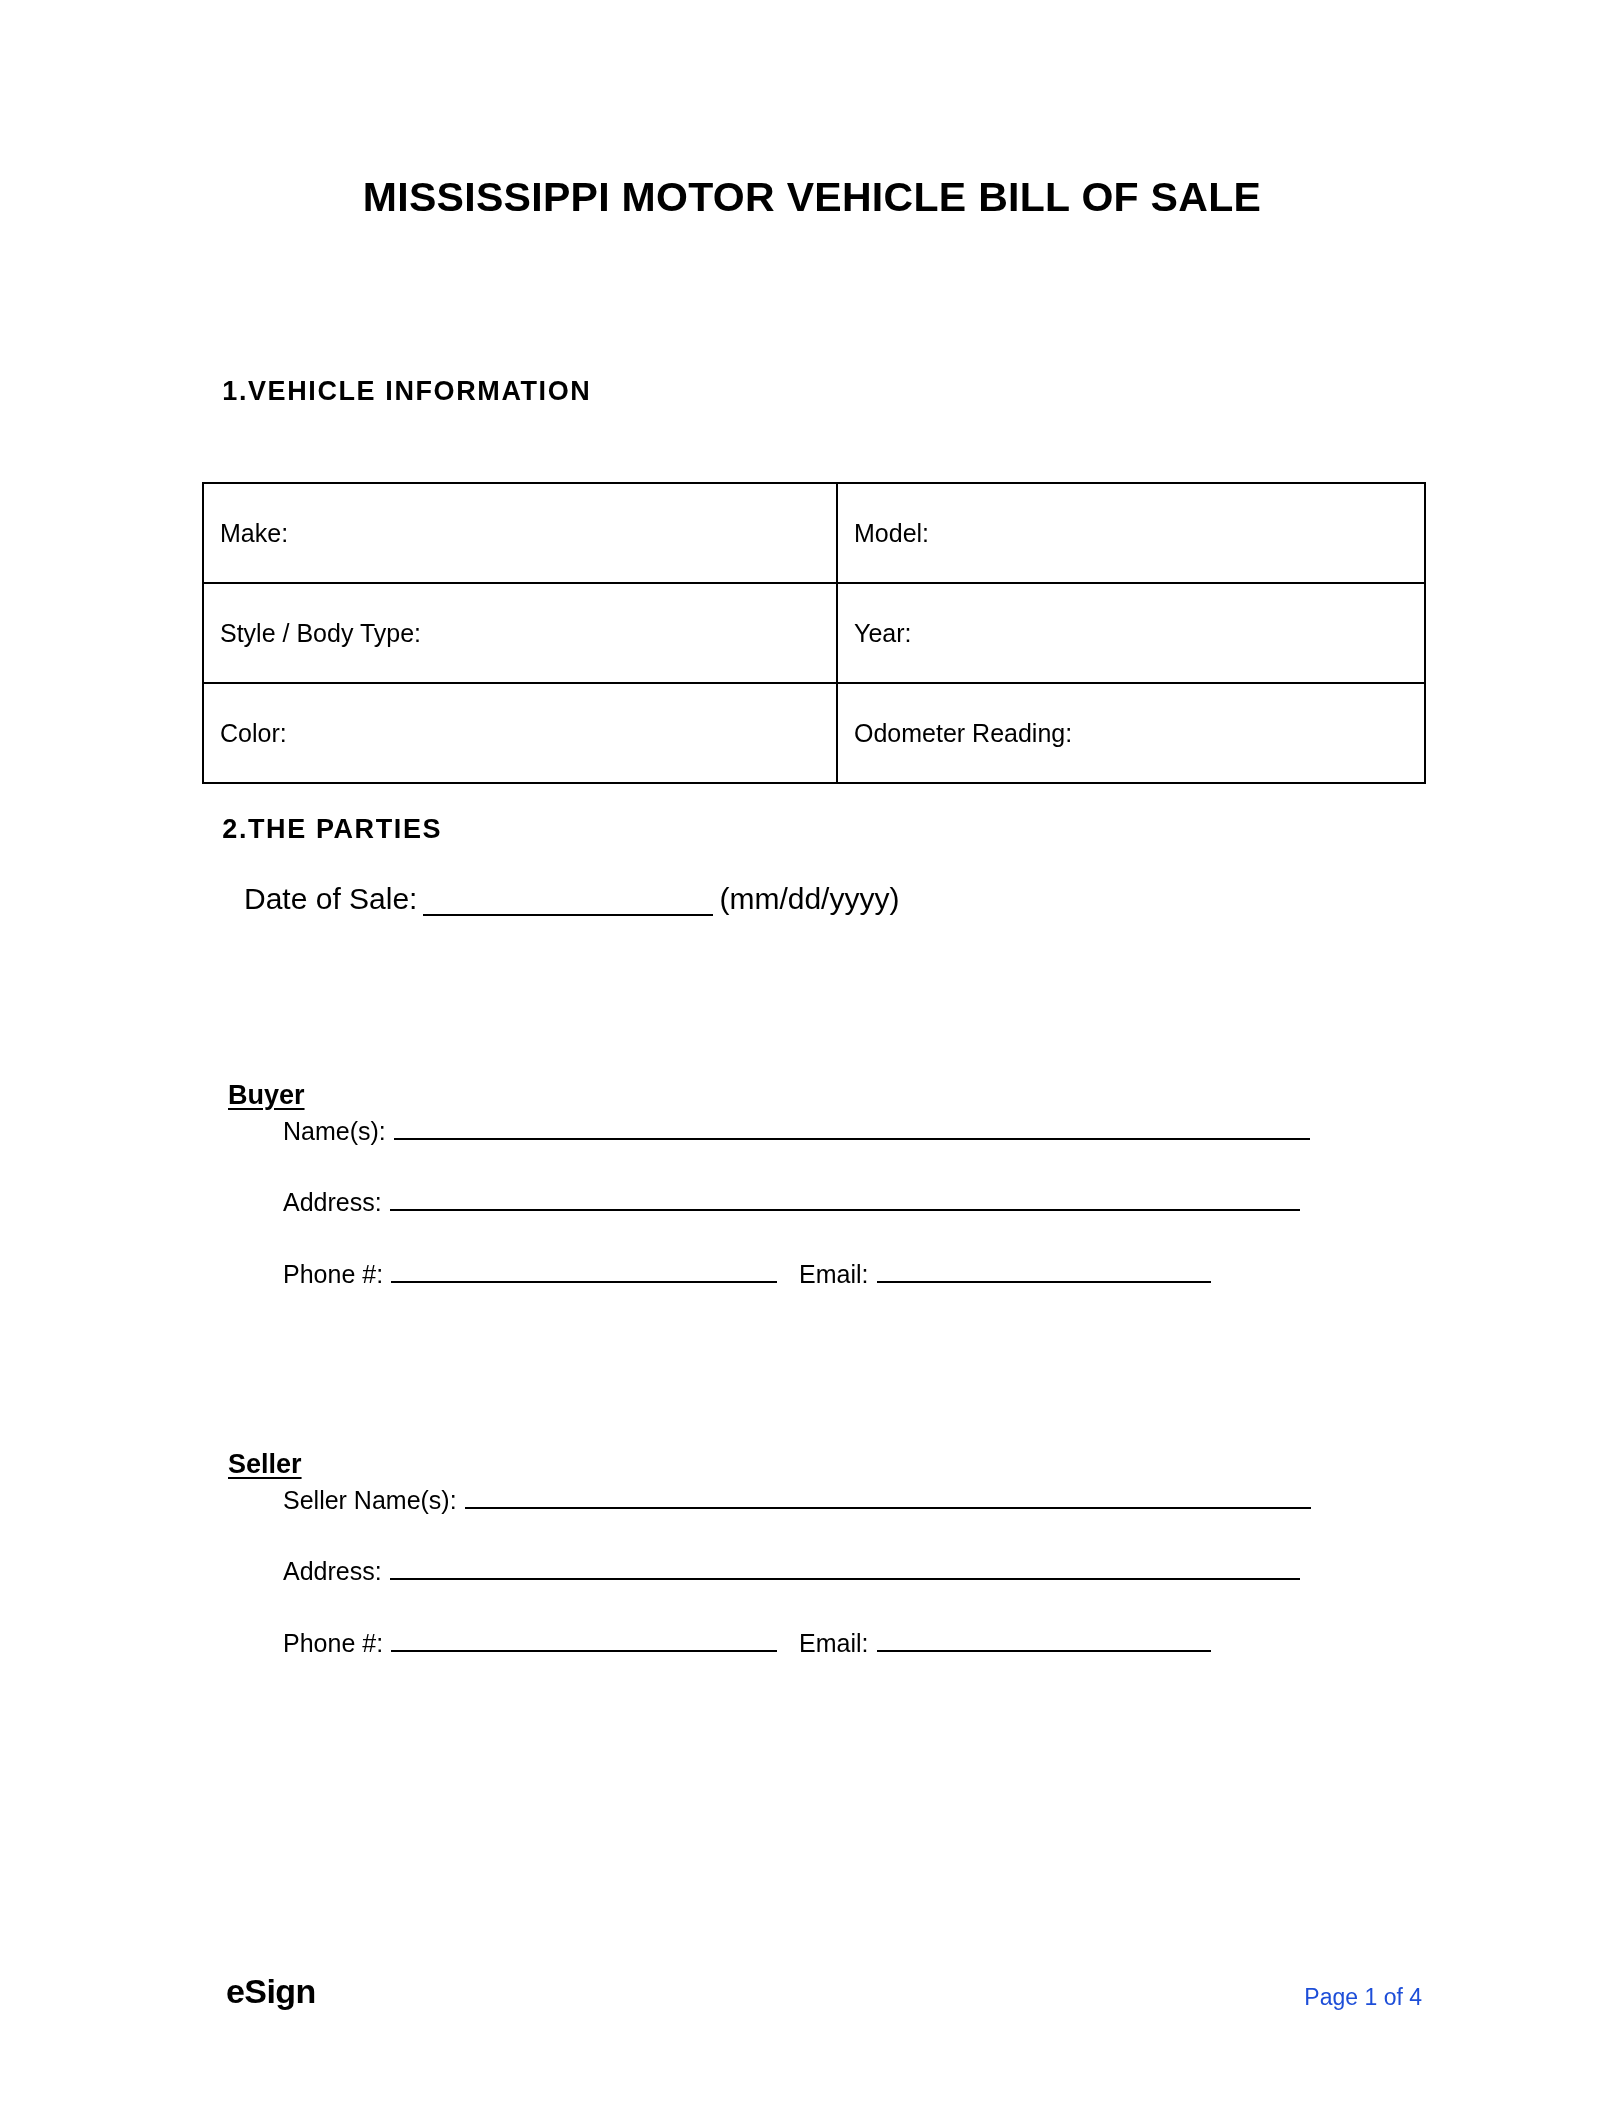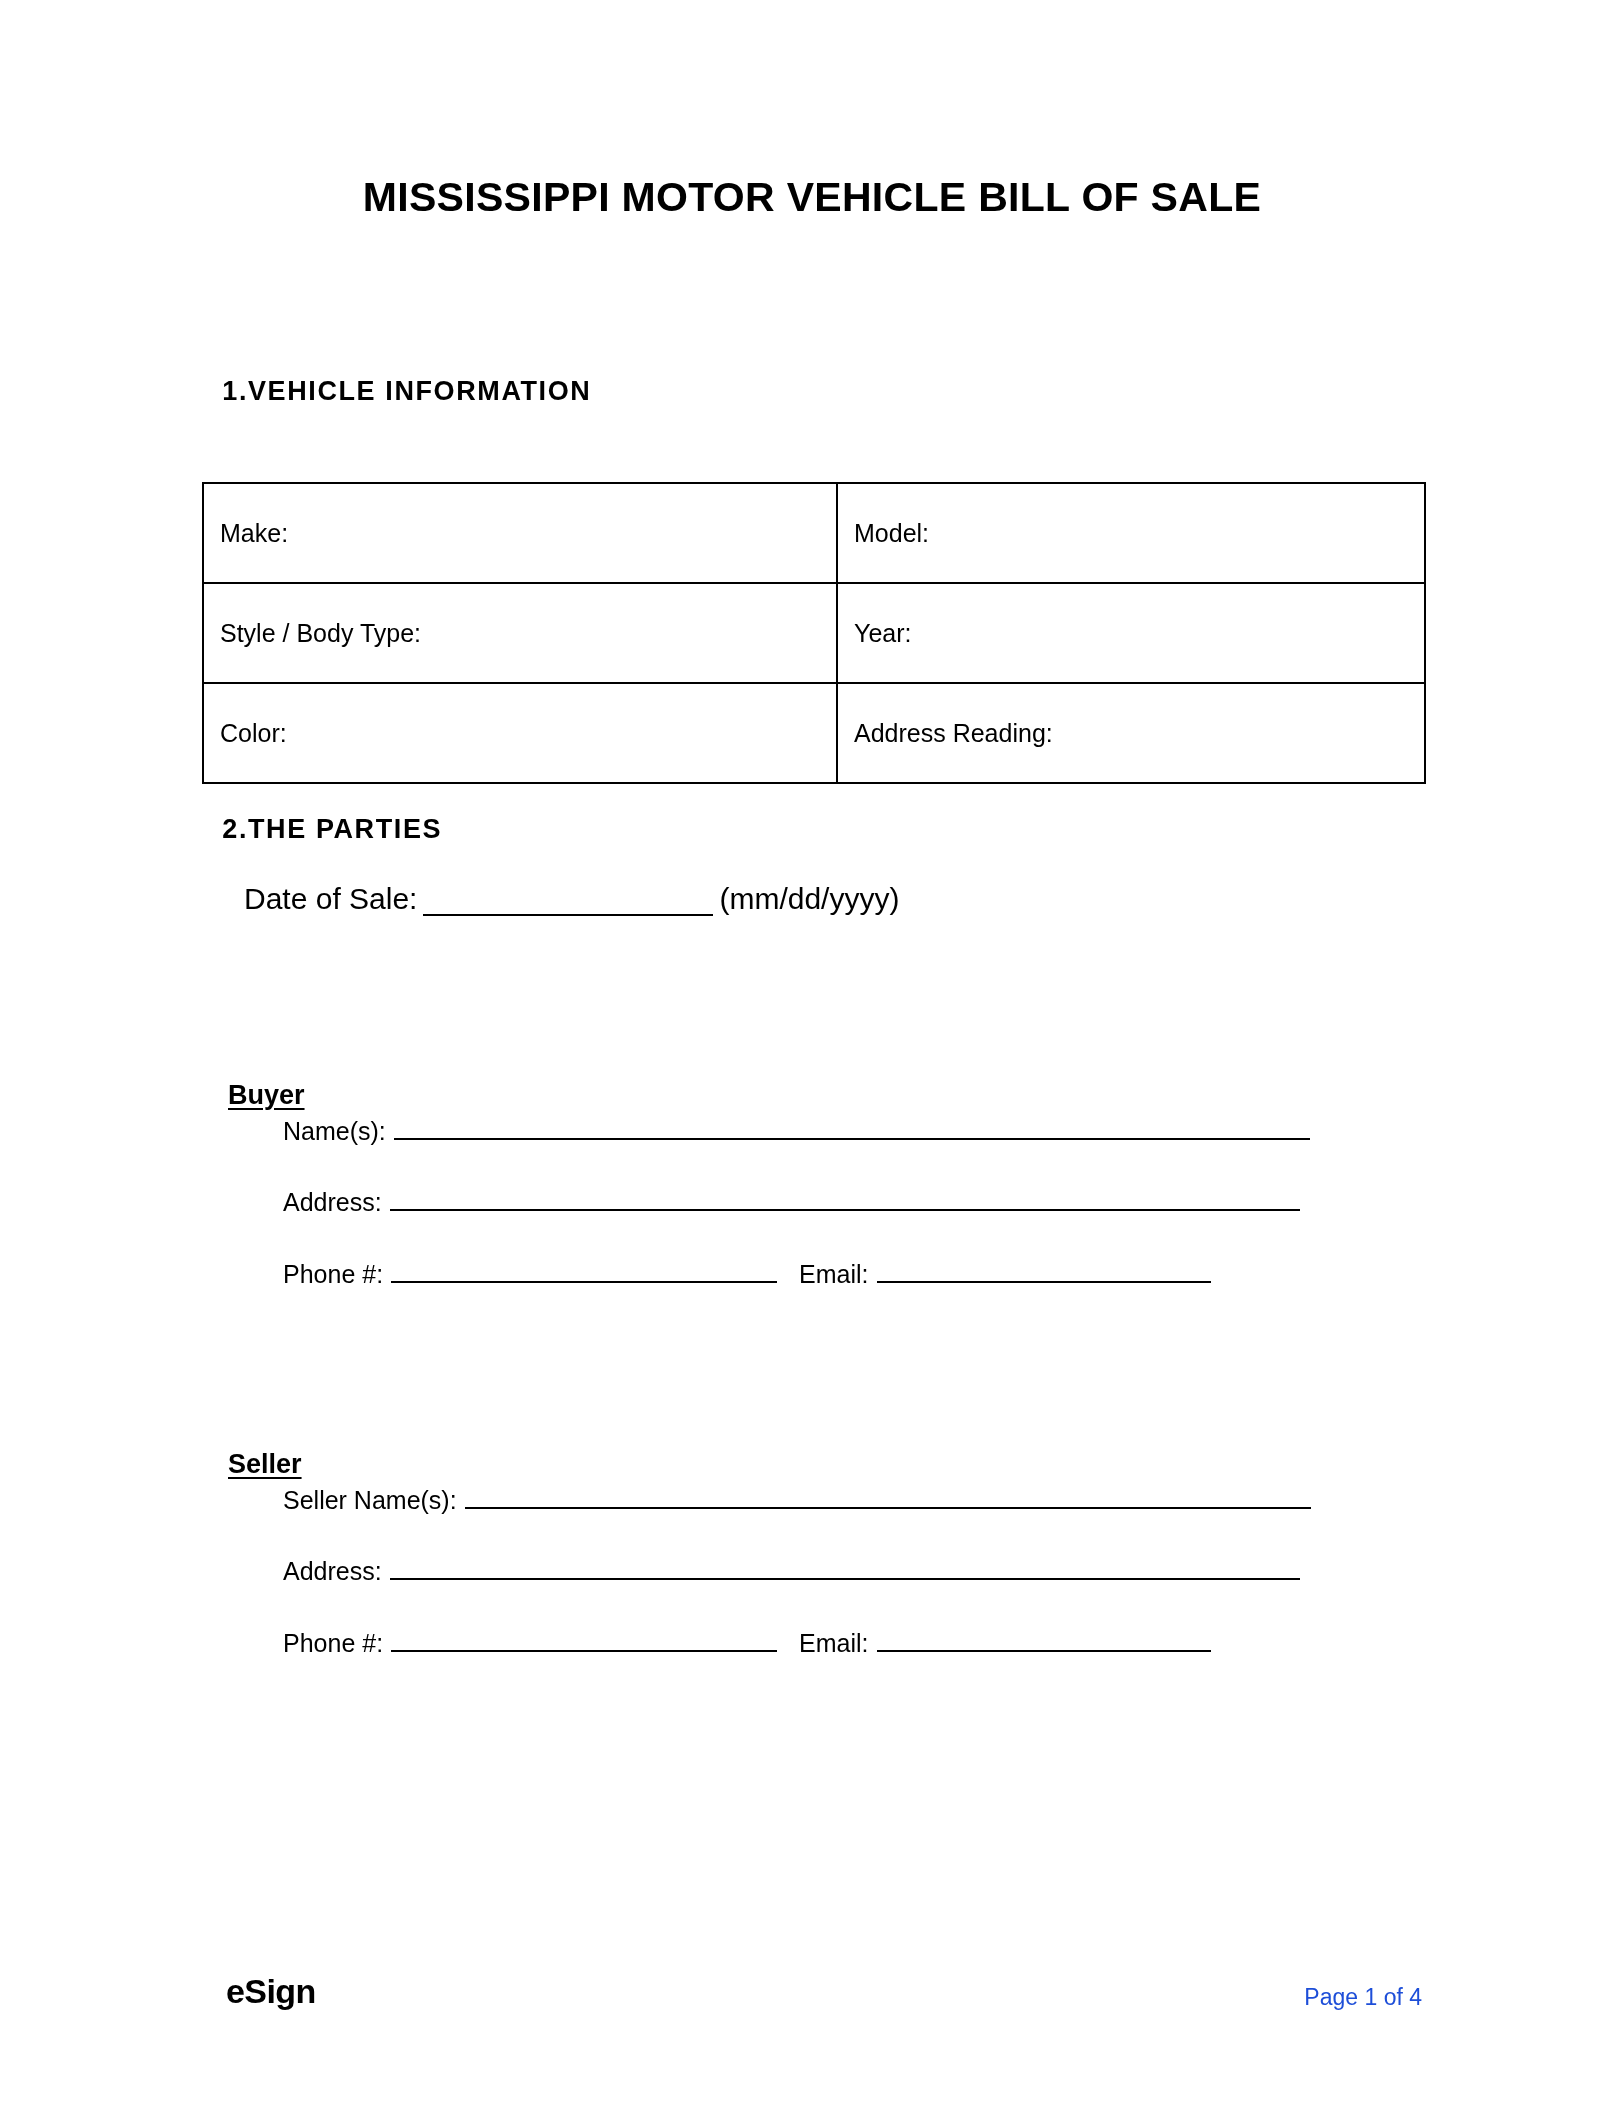--- a/index.html
+++ b/index.html
@@ -168,21 +168,21 @@
       <tr>
         <td class="col-left">Make:</td>
         <td>Model:</td>
       </tr>
       <tr>
         <td class="col-left">Style / Body Type:</td>
         <td>Year:</td>
       </tr>
       <tr>
         <td class="col-left">Color:</td>
-        <td>Address Reading:</td>
+        <td>Odometer Reading:</td>
       </tr>
     </tbody>
   </table>
 
   <div class="section-heading" id="sec2-heading">
     <span class="sec-num">2.</span><span>THE PARTIES</span>
   </div>
 
   <div class="date-line">
     <span>Date of Sale:</span><span class="blank"></span><span>(mm/dd/yyyy)</span>

